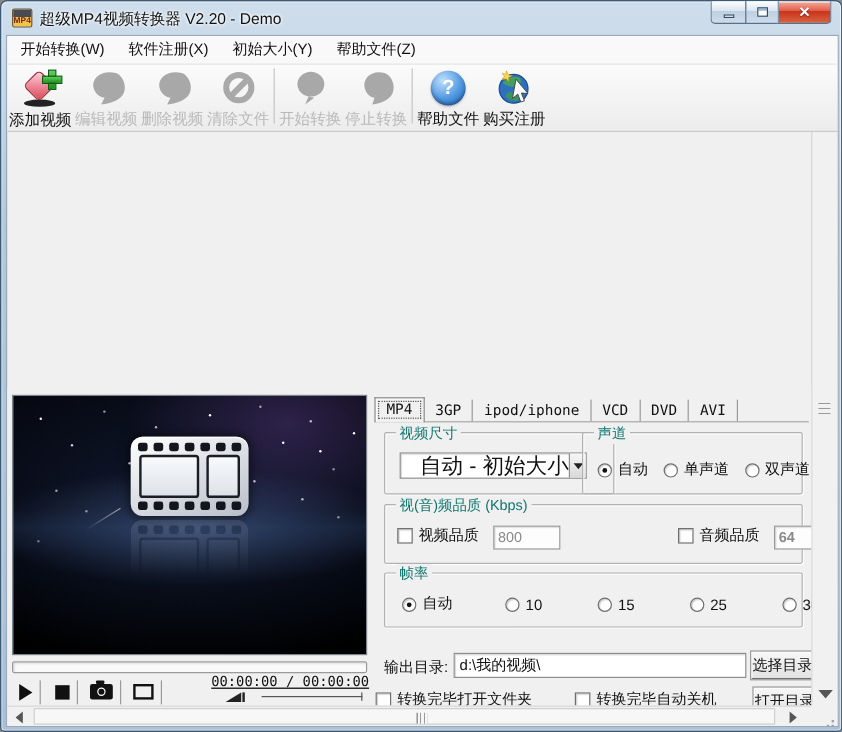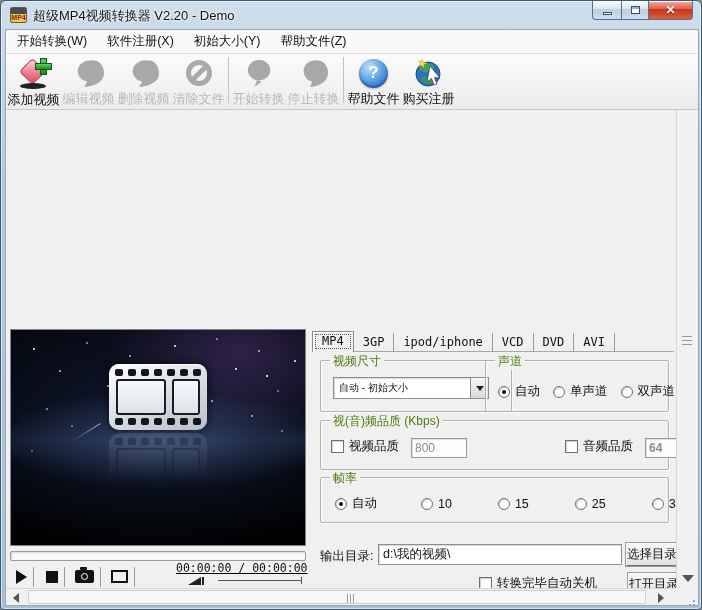--- a/index.html
+++ b/index.html
@@ -99,27 +99,27 @@
   .ic-vol{width:0;height:0;border-bottom:8px solid #222;border-left:13px solid transparent;margin-left:12px;}
   .ic-vol-bar{width:2px;height:8px;background:#222;margin-left:1px;}
   .vol-line{position:relative;flex:1;height:1px;background:#555;margin:0 4px 4px 14px;}
   .vol-line:after{content:'';position:absolute;right:0;bottom:-3px;width:1px;height:7px;background:#555;}
   
   .tabs{position:absolute;left:306px;top:8px;width:362px;height:21px;display:flex;align-items:flex-end;border-bottom:1px solid #a8a8a8;}
   .tab{font-family:"DejaVu Sans Mono",monospace;font-size:12px;color:#111;padding:2px 9px 2px 9px;border-right:1px solid #9a9a9a;height:18px;white-space:nowrap;}
   .tab.active{height:21px;background:#f0f0f0;border:1px solid #8d8d8d;border-bottom:none;margin-bottom:-1px;outline:1px dotted #555;outline-offset:-4px;box-shadow:inset 1px 1px 0 #fff;}
   
   .group{position:absolute;border:1px solid #b2b2b2;border-radius:2px;box-shadow:inset 1px 1px 0 #fdfdfd,1px 1px 0 #fdfdfd;}
-  .group>.gtitle{position:absolute;top:-8px;left:9px;background:#f0f0f0;padding:0 3px;font-size:12px;color:#4d7c0f;white-space:nowrap;}
+  .group>.gtitle{position:absolute;top:-8px;left:9px;background:#f0f0f0;padding:0 3px;font-size:12px;color:#0f766e;white-space:nowrap;}
   .g-size{left:314px;top:37px;width:192px;height:52px;}
   .g-chan{left:479px;top:37px;width:184px;height:52px;}
   .g-qual{left:314px;top:97px;width:349px;height:50px;}
   .g-rate{left:314px;top:154px;width:349px;height:46px;}
   .combo{position:absolute;left:12px;top:16px;width:156px;height:22px;background:#fff;border:1px solid #8e8e8e;box-shadow:inset 1px 1px 1px #d7d7d7;display:flex;align-items:center;}
-  .combo .val{flex:1;font-size:10px;color:#111;padding-left:5px;white-space:nowrap;}
+  .combo .val{flex:1;font-size:18px;color:#111;padding-left:16px;white-space:nowrap;}
   .combo .drop{width:18px;height:20px;background:linear-gradient(#f6f6f6,#d9d9d9);border-left:1px solid #8e8e8e;display:flex;align-items:center;justify-content:center;}
   .arrow-down{width:0;height:0;border-left:4px solid transparent;border-right:4px solid transparent;border-top:5px solid #222;}
   .radio{width:12px;height:12px;border:1px solid #6f6f6f;border-radius:50%;background:#fff;position:relative;flex:none;box-shadow:inset 1px 1px 1px #cfcfcf;}
   .radio.sel:after{content:'';position:absolute;left:3px;top:3px;width:4px;height:4px;border-radius:50%;background:#111;}
   .checkbox{width:13px;height:13px;border:1px solid #6f6f6f;background:#fff;flex:none;box-shadow:inset 1px 1px 1px #cfcfcf;}
   .opt{display:flex;align-items:center;gap:5px;font-size:12.5px;color:#111;white-space:nowrap;}
   .chan-row{position:absolute;left:12px;top:22px;display:flex;gap:13px;}
   .qual-row{position:absolute;left:10px;top:17px;display:flex;align-items:flex-start;}
   .qinput{width:56px;height:20px;border:1px solid #9a9a9a;background:#fdfdfd;color:#8a8a8a;font-size:12px;padding:1px 3px;box-shadow:inset 1px 1px 1px #ddd;}
   .rate-row{position:absolute;left:14px;top:17px;display:flex;align-items:center;}
@@ -412,20 +412,24 @@
               <div class="radio"></div>
               <span>30</span>
             </div>
         </div>
       </div>
 
       <div class="out-label">输出目录:</div>
       <input class="out-field" value="d:\我的视频\" style="">
       <div class="btn btn-choose">选择目录</div>
 
+      <div class="cb-row1 opt">
+        <div class="checkbox"></div>
+        <span>转换完毕打开文件夹</span>
+      </div>
       <div class="cb-row2 opt">
         <div class="checkbox"></div>
         <span>转换完毕自动关机</span>
       </div>
       <div class="btn btn-open">打开目录</div>
     </div>
 
     <div class="hscroll">
       <div class="h-left"></div>
       <div class="h-thumb">

